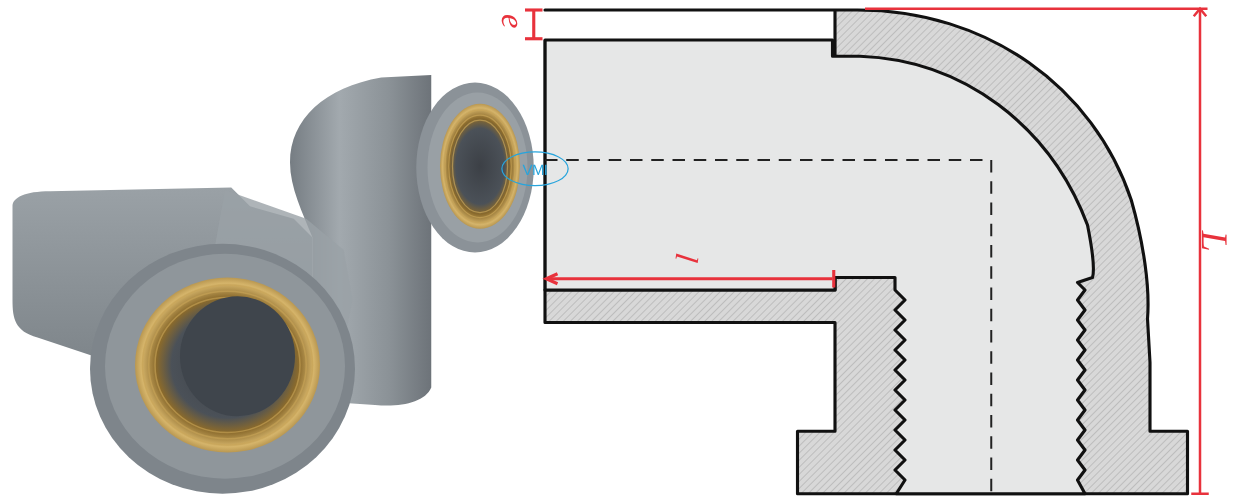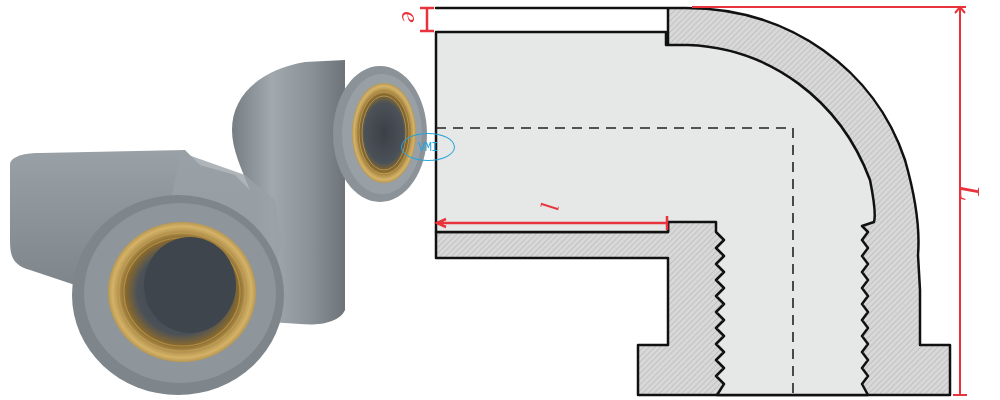--- a/index.html
+++ b/index.html
@@ -2,21 +2,21 @@
 <html><head>
 <meta charset="utf-8">
 <style>
   html, body { margin:0; padding:0; background:#ffffff; }
   body { width:1000px; height:400px; position:relative; overflow:hidden; font-family:"Liberation Serif", serif; }
   #stage { position:absolute; left:0; top:0; width:1000px; height:400px; }
   .dim-label { position:absolute; color:#e8323c; font-family:"Liberation Serif", serif; font-style:italic; font-size:26px; line-height:1; }
   #label-e { left:404px; top:4px; transform:rotate(90deg); transform-origin:center; }
   #label-l { left:545px; top:193px; transform:rotate(98deg); }
   #label-L { left:962px; top:178px; transform:rotate(90deg); font-size:30px; }
-  #watermark { position:absolute; left:401px; top:121px; width:54px; height:28px; border:1.5px solid #27a4dc; border-radius:50%; color:#27a4dc; font-family:Liberation Mono, monospace; font-size:12px; text-align:center; line-height:28px; letter-spacing:-0.5px; box-sizing:border-box;margin-top:12px; }
+  #watermark { position:absolute; left:401px; top:121px; width:54px; height:28px; border:1.5px solid #27a4dc; border-radius:50%; color:#27a4dc; font-family:Liberation Sans, sans-serif; font-size:12px; text-align:center; line-height:28px; letter-spacing:-0.5px; box-sizing:border-box; }
 </style>
 </head>
 <body>
 
 <div id="stage">
 <svg width="1000" height="400" viewBox="0 0 1000 400" xmlns="http://www.w3.org/2000/svg">
   <defs>
     <pattern id="hatch" patternUnits="userSpaceOnUse" width="4" height="4" patternTransform="rotate(45)">
       <rect width="4" height="4" fill="#d8d8d8"></rect>
       <line x1="0" y1="0" x2="0" y2="4" stroke="#b4b4b4" stroke-width="1.2"></line>

